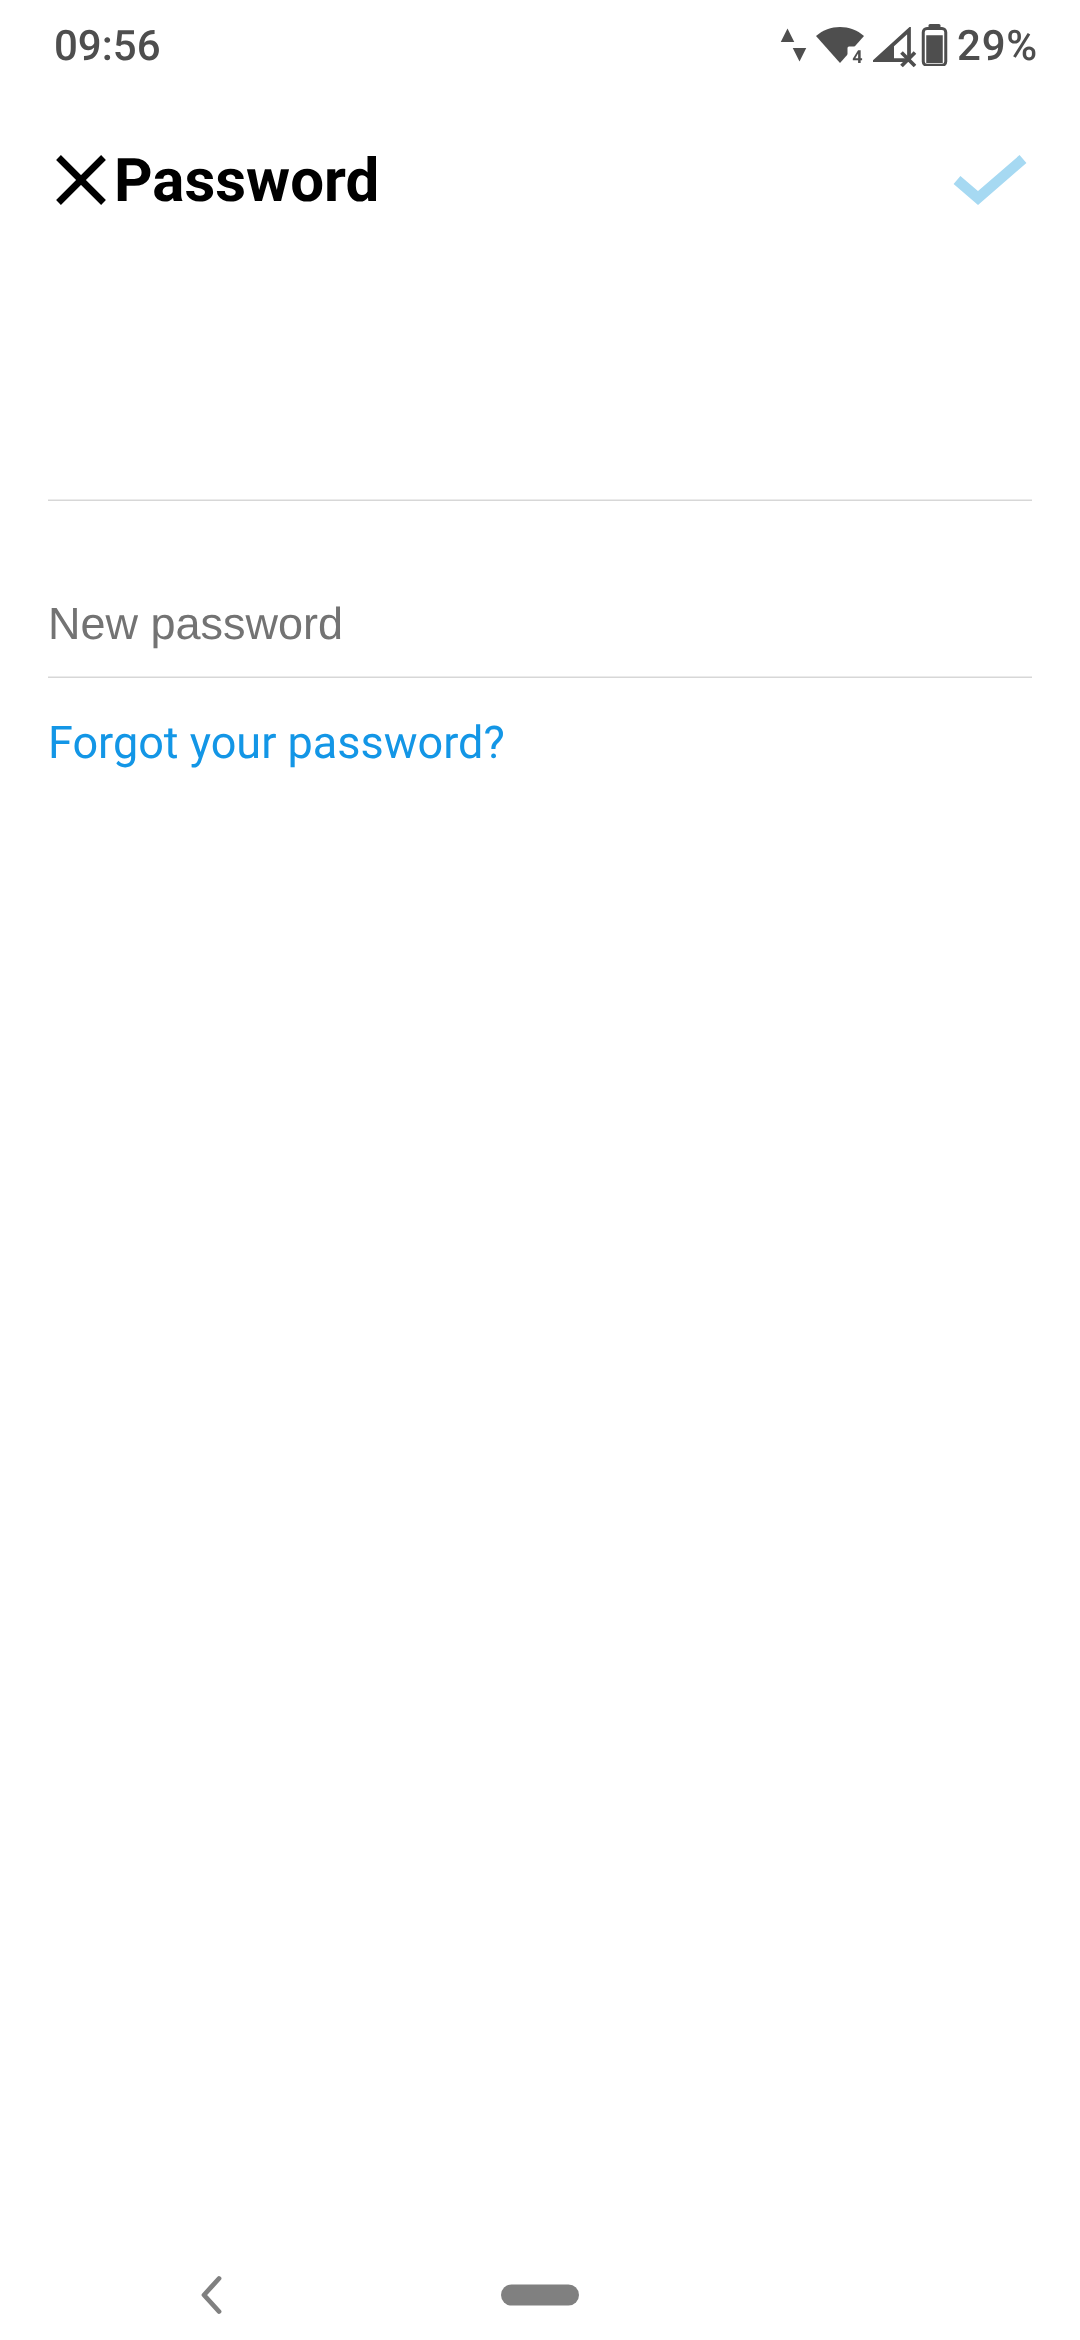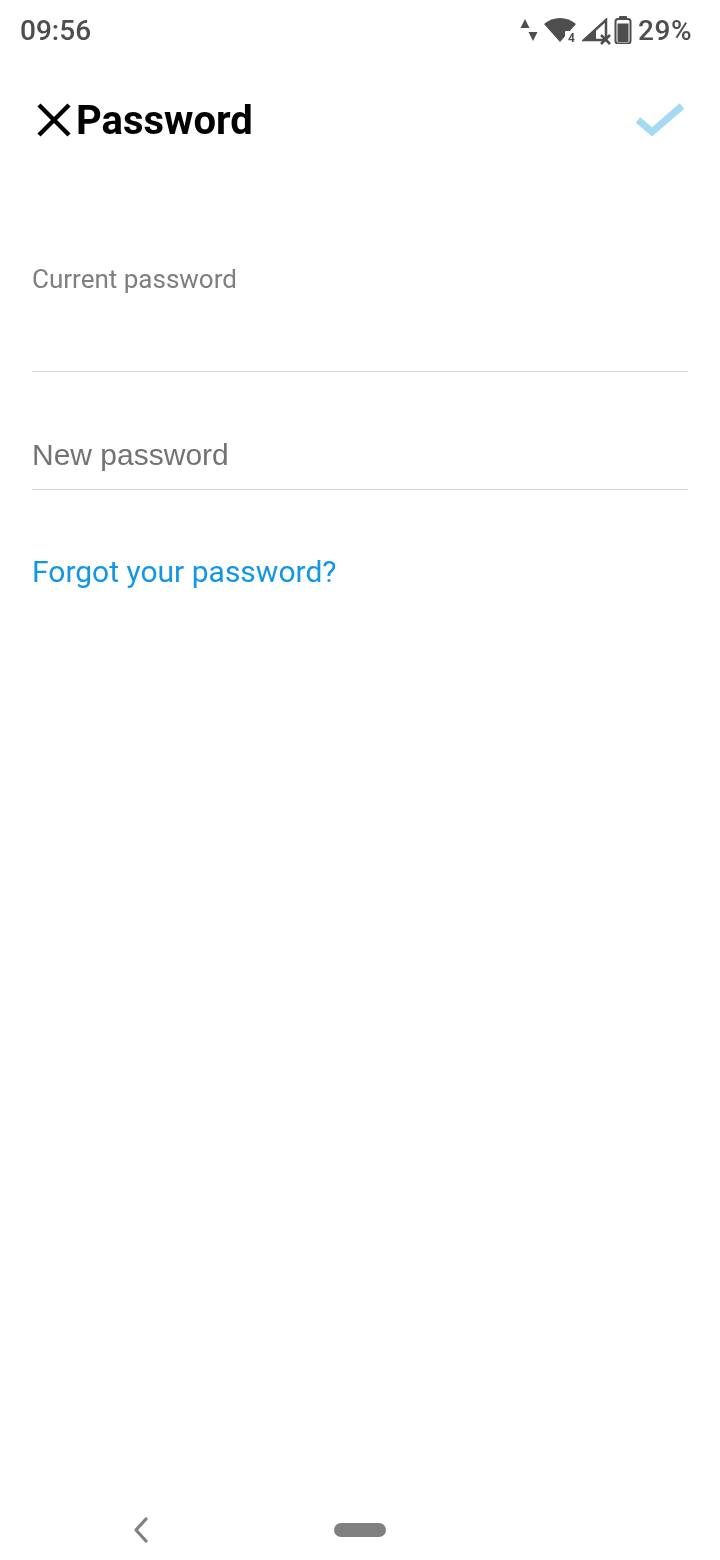--- a/index.html
+++ b/index.html
@@ -4,21 +4,21 @@
   <style>
     * { margin: 0; padding: 0; box-sizing: border-box; }
     html, body { width: 720px; height: 1560px; background: #fff; font-family: -apple-system, Roboto, "Helvetica Neue", Arial, sans-serif; overflow: hidden; }
 
     
     .status-bar {
       height: 60px;
       display: flex;
       align-items: center;
       justify-content: space-between;
-      padding: 0 28px 0 20px;
+      padding: 0 28px 0 36px;
       font-size: 28px;
       font-weight: 500;
       color: #4e4e4e;
     }
     .status-right { display: flex; align-items: center; gap: 6px; }
     .status-right .battery-text { font-size: 28px; letter-spacing: 0.5px; }
 
     
     .header {
       height: 120px;
@@ -41,21 +41,21 @@
       border: none;
       border-bottom: 1.5px solid #d7d7d7;
       font-size: 30px;
       height: 70px;
       outline: none;
       color: #6d28d9;
       background: transparent;
     }
     .field-input::placeholder { color: #737373; font-size: 30px; }
 
-    .link { display: inline-block; margin-top: 64px; font-size: 30px; color: #1396e6; }
+    .link { display: inline-block; margin-top: 26px; font-size: 30px; color: #1396e6; }
 
     
     .nav-bar {
       position: absolute;
       bottom: 0; left: 0; right: 0;
       height: 60px;
       display: flex;
       align-items: center;
       justify-content: center;
     }
@@ -124,21 +124,20 @@
       <svg width="52" height="40" viewBox="0 0 52 40">
         <polyline points="4,20 18,32 48,6" fill="none" stroke="#a6d9f2" stroke-width="7" stroke-linecap="butt" stroke-linejoin="miter"></polyline>
       </svg>
     </span>
   </div>
 </div>
 
 <div class="content">
 
   <div class="field-block">
-    <div class="field-label">Current password</div>
     <input type="password" class="field-input" style="">
   </div>
 
   <div class="field-block">
     <input type="password" class="field-input" placeholder="New password" style="">
   </div>
 
 
   <a class="link">Forgot your password?</a>
 </div>

